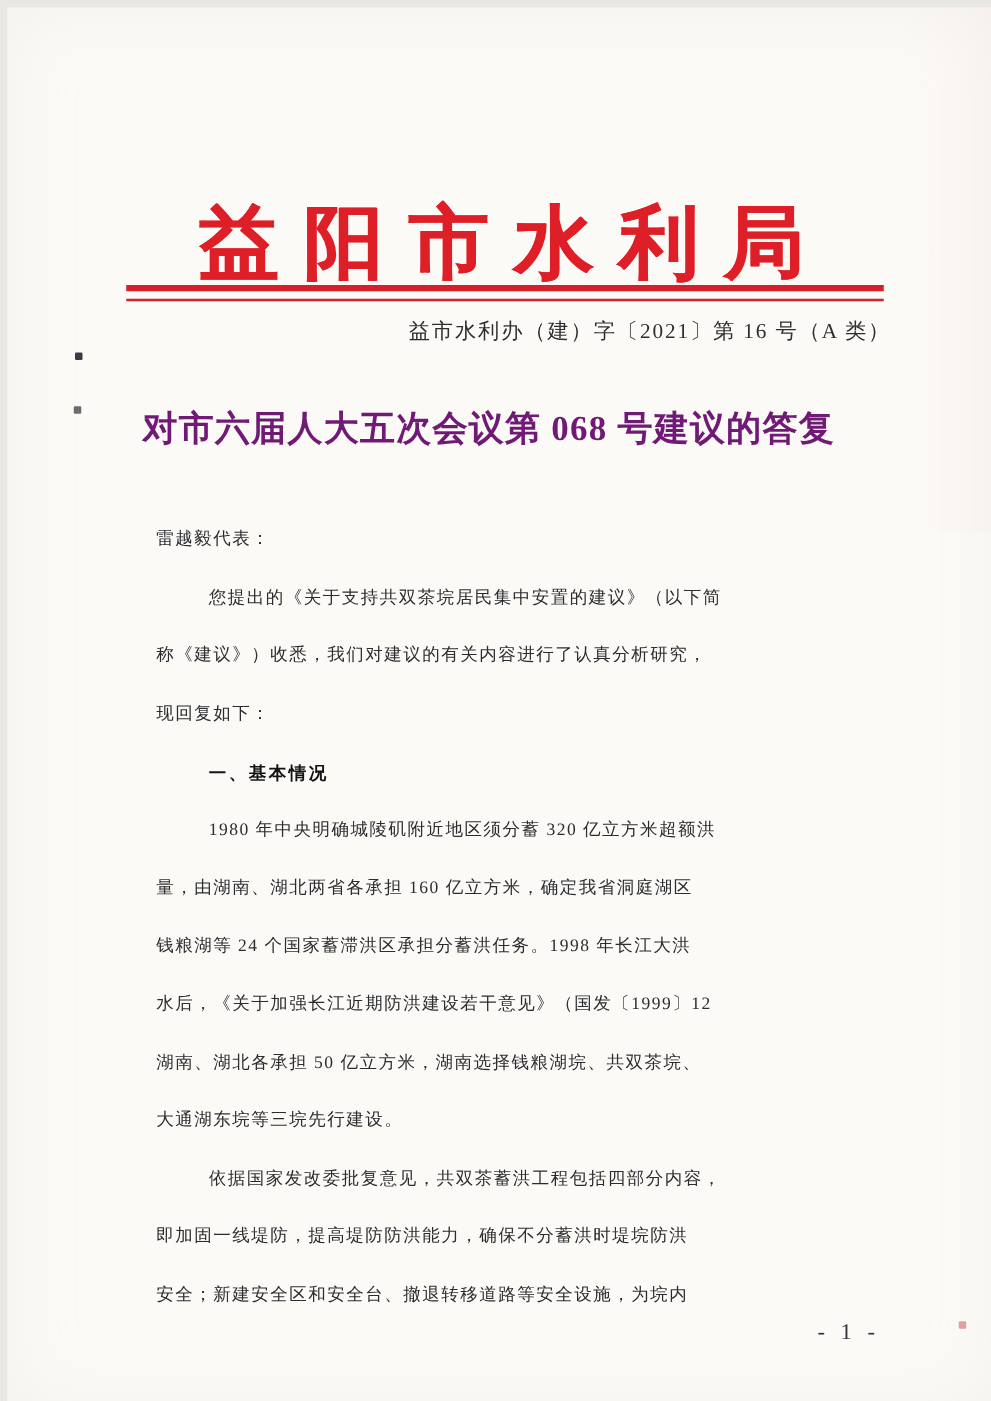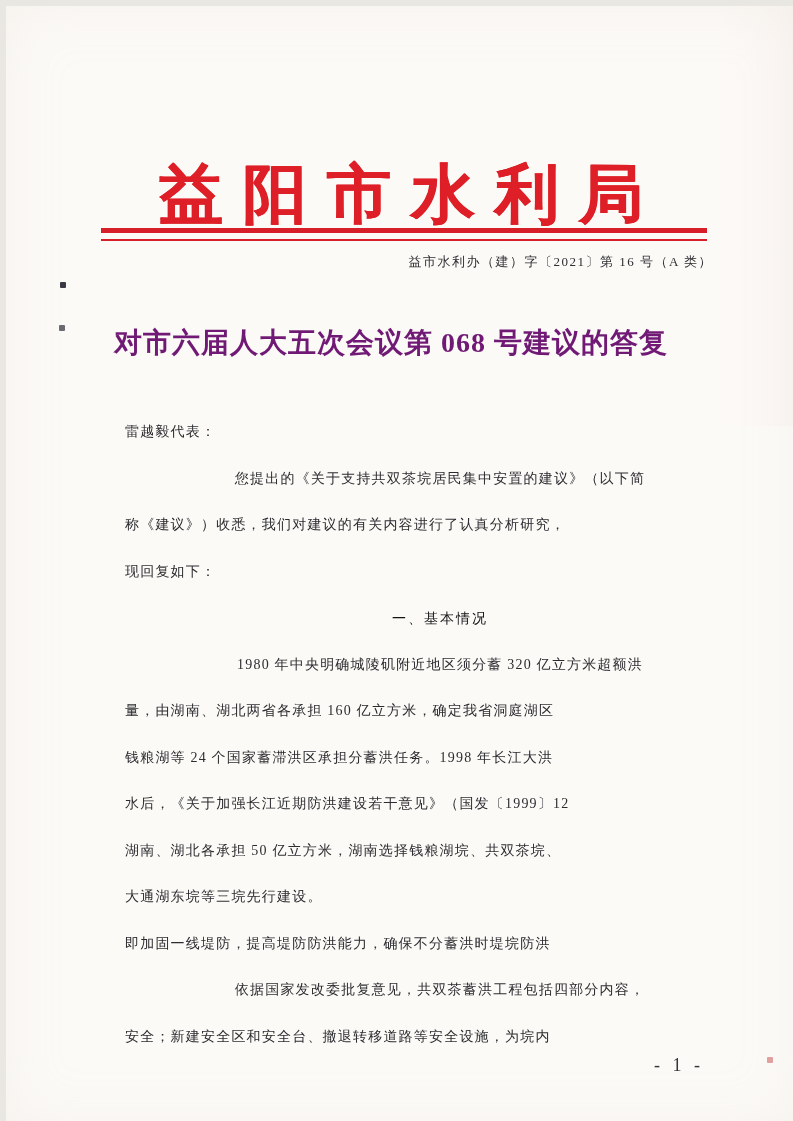--- a/index.html
+++ b/index.html
@@ -52,21 +52,21 @@
     left: 95px;
     width: 606px;
     height: 2px;                 
     border-top: 5px solid #d61f28;
     border-bottom: 2px solid #d61f28;
   }
   .doc-number {
     position: absolute;
     top: 244px;
     right: 83px;
-    font-size: 13px;
+    font-size: 17px;
     letter-spacing: 1.5px;
     color: #2e2e32;
     white-space: nowrap;
   }
   .doc-title {
     position: absolute;
     top: 315px;
     left: 0;
     width: 770px;
     text-align: center;
@@ -80,23 +80,23 @@
     position: absolute;
     top: 400px;
     left: 113px;
     width: 600px;
     font-size: 14px;
     line-height: 40.5px;
     letter-spacing: 1.2px;
     color: #2c2c30;
   }
   .line { white-space: nowrap; }
-  .indent { text-indent: 42px; text-align: center; }
+  .indent { text-indent: 42px; }
   .section-heading {
-    font-weight: 400;
+    font-weight: 700;
     color: #131315;
     letter-spacing: 2px;
     font-family: "Liberation Sans", "DejaVu Sans", sans-serif;
   }
   .page-number {
     position: absolute;
     top: 1046px;
     right: 92px;
     font-size: 18px;
     letter-spacing: 4px;
@@ -127,20 +127,20 @@
     <div class="line indent">您提出的《关于支持共双茶垸居民集中安置的建议》（以下简</div>
     <div class="line">称《建议》）收悉，我们对建议的有关内容进行了认真分析研究，</div>
     <div class="line">现回复如下：</div>
     <div class="line indent section-heading">一、基本情况</div>
     <div class="line indent">1980 年中央明确城陵矶附近地区须分蓄 320 亿立方米超额洪</div>
     <div class="line">量，由湖南、湖北两省各承担 160 亿立方米，确定我省洞庭湖区</div>
     <div class="line">钱粮湖等 24 个国家蓄滞洪区承担分蓄洪任务。1998 年长江大洪</div>
     <div class="line">水后，《关于加强长江近期防洪建设若干意见》（国发〔1999〕12</div>
     <div class="line">湖南、湖北各承担 50 亿立方米，湖南选择钱粮湖垸、共双茶垸、</div>
     <div class="line">大通湖东垸等三垸先行建设。</div>
+    <div class="line indent">依据国家发改委批复意见，共双茶蓄洪工程包括四部分内容，</div>
     <div class="line">即加固一线堤防，提高堤防防洪能力，确保不分蓄洪时堤垸防洪</div>
-    <div class="line indent">依据国家发改委批复意见，共双茶蓄洪工程包括四部分内容，</div>
     <div class="line">安全；新建安全区和安全台、撤退转移道路等安全设施，为垸内</div>
   </div>
 
   <div class="page-number">- 1 -</div>
 
 </div>
 
 </body></html>

